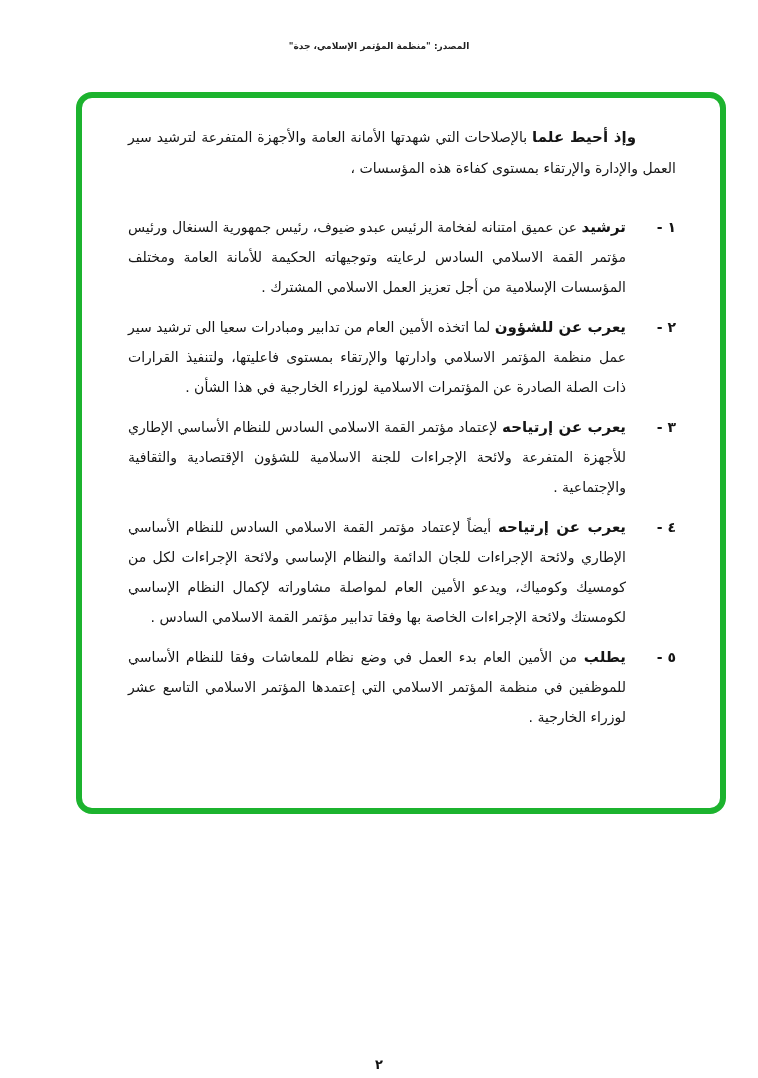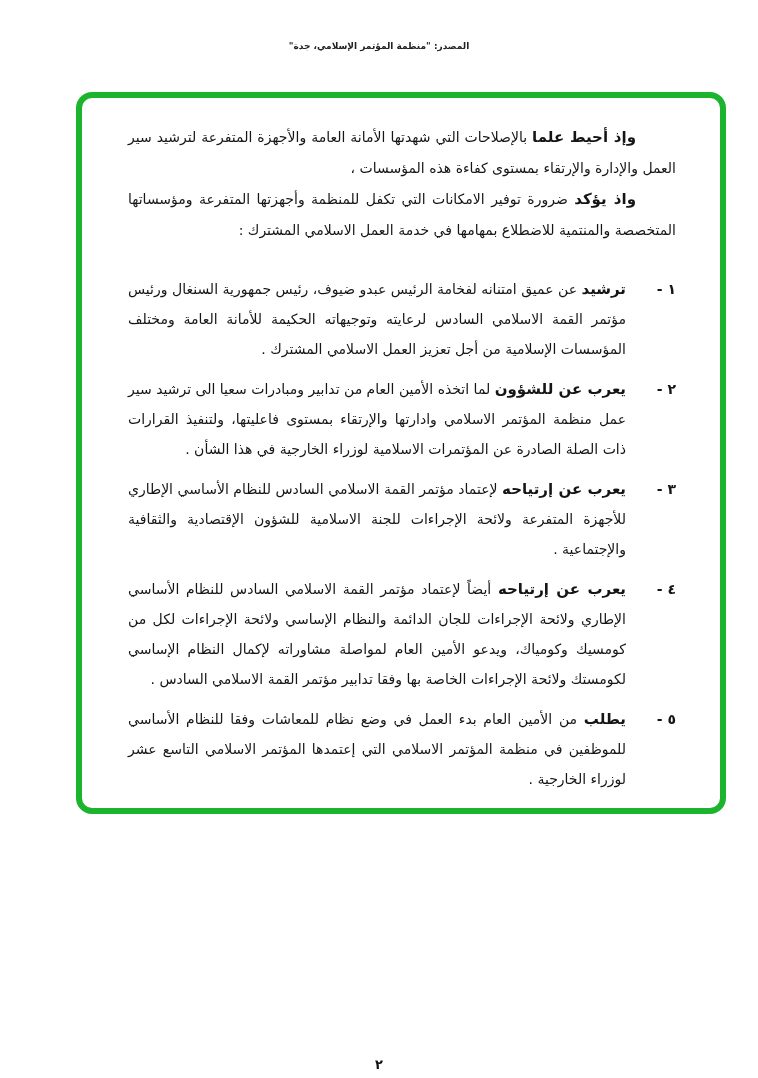--- a/index.html
+++ b/index.html
@@ -64,21 +64,20 @@
 <div class="header">
   <div class="header-line2">المصدر: "منظمة المؤتمر الإسلامي، جدة"</div>
 </div>
 
 <div class="green-box">
   <div class="content">
 
     <p class="preamble"><span class="lead">وإذ أحيط علما</span><span> بالإصلاحات التي شهدتها الأمانة العامة والأجهزة المتفرعة لترشيد سير العمل والإدارة والإرتقاء بمستوى كفاءة هذه المؤسسات ،</span></p>
 
 
-    <p class="preamble"><span class="lead">واذ يؤكد</span><span> ضرورة توفير الامكانات التي تكفل للمنظمة وأجهزتها المتفرعة ومؤسساتها المتخصصة والمنتمية للاضطلاع بمهامها في خدمة العمل الاسلامي المشترك :</span></p>
 
     <div class="list">
 
       <div class="item">
         <span class="num">١ -</span>
         <div class="item-text"><span class="lead">ترشيد</span><span> عن عميق امتنانه لفخامة الرئيس عبدو ضيوف، رئيس جمهورية السنغال ورئيس مؤتمر القمة الاسلامي السادس لرعايته وتوجيهاته الحكيمة للأمانة العامة ومختلف المؤسسات الإسلامية من أجل تعزيز العمل الاسلامي المشترك .</span></div>
       </div>
 
       <div class="item">
         <span class="num">٢ -</span>

